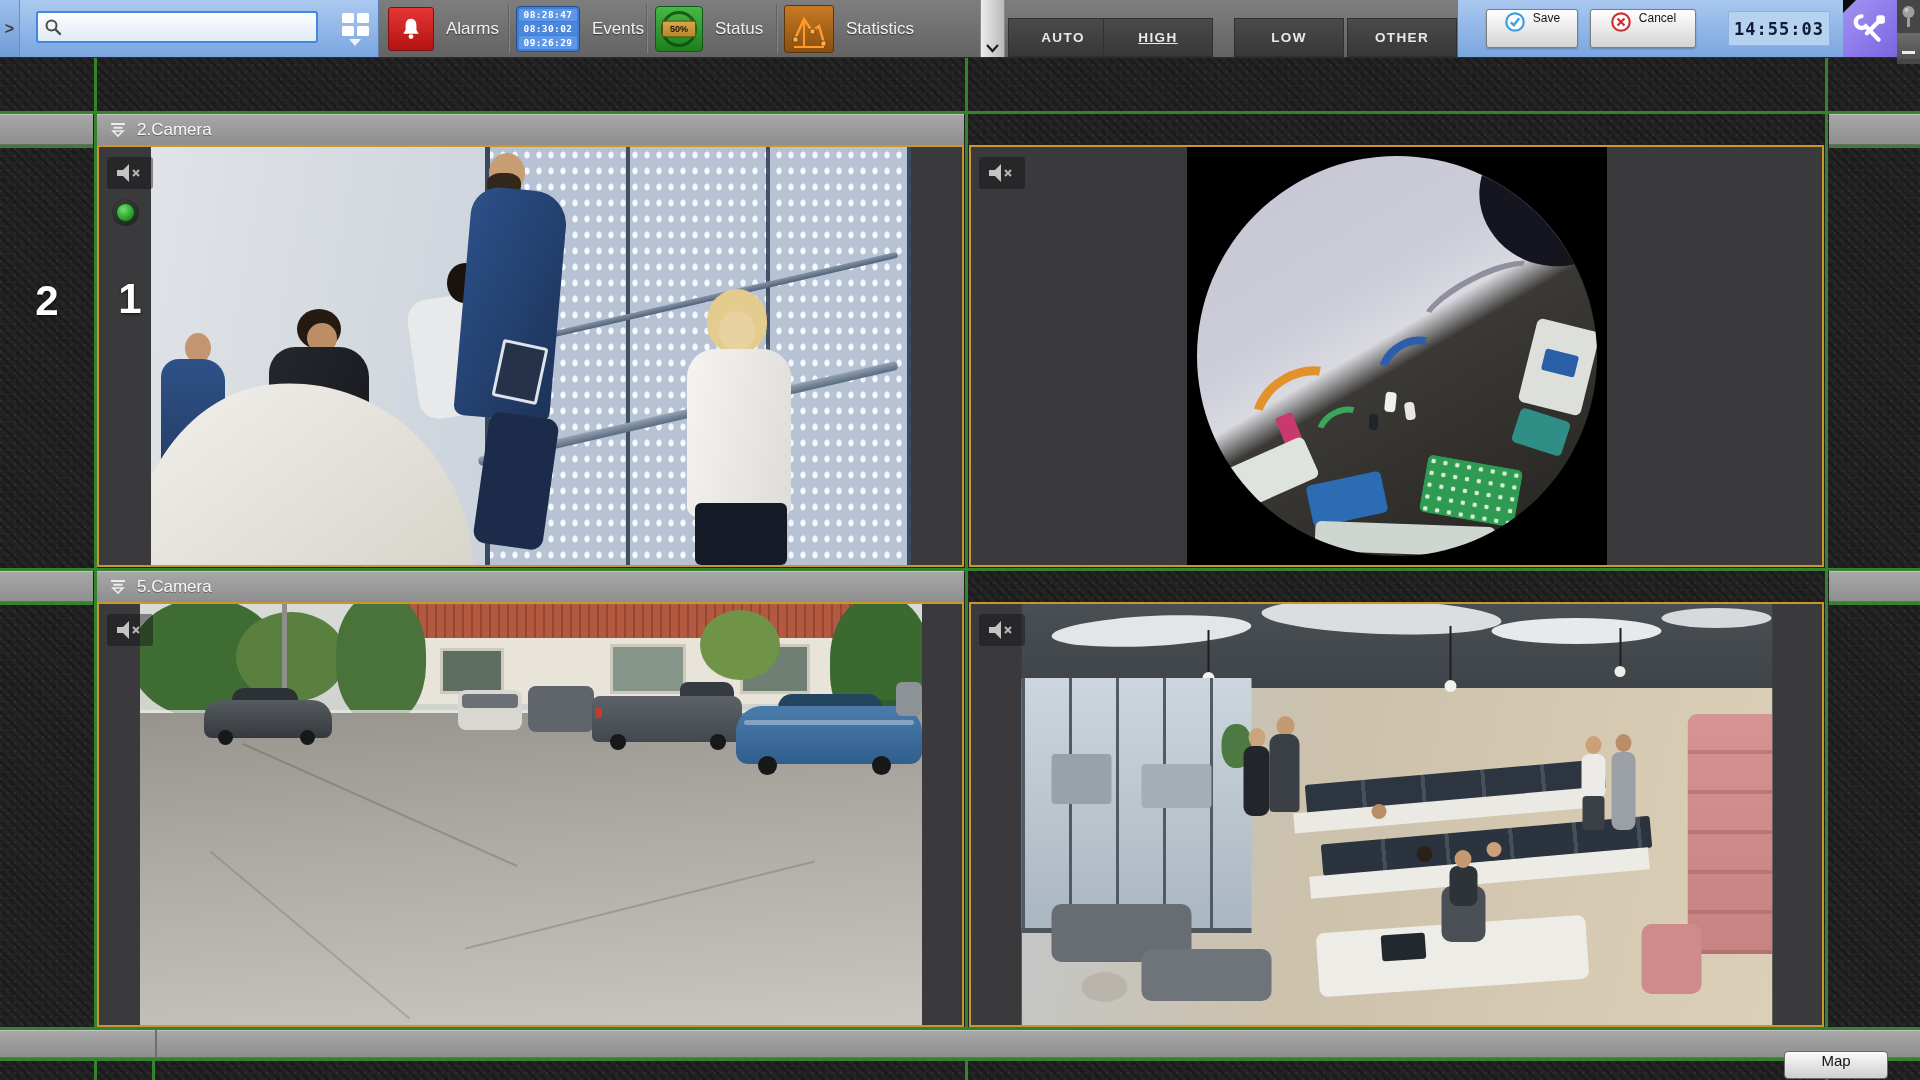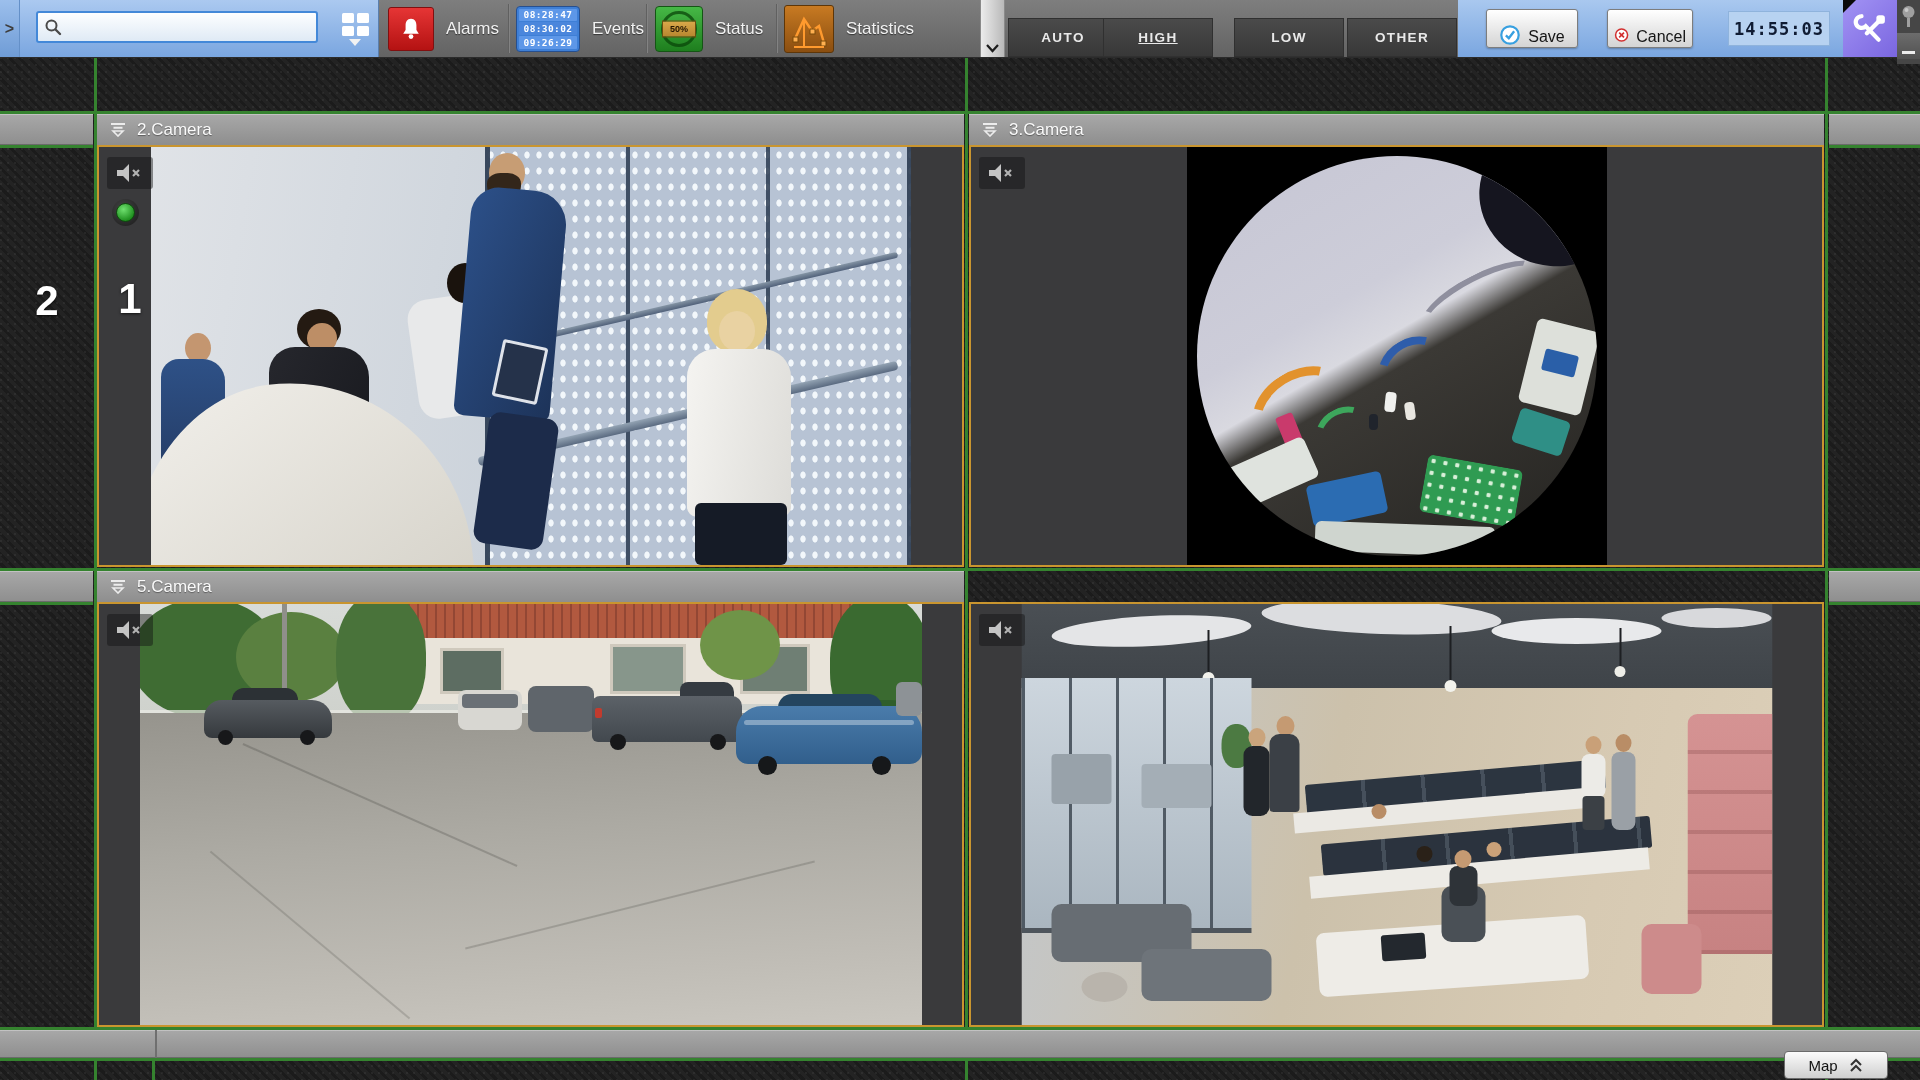--- a/index.html
+++ b/index.html
@@ -51,22 +51,22 @@
   .tb-scroll{position:absolute;left:980px;top:0;width:23px;height:57px;cursor:pointer;
              background:linear-gradient(90deg,#ececec,#b9b9b9);border-left:1px solid #8a8a8a;border-right:1px solid #8a8a8a;}
   .tb-scroll svg{position:absolute;left:2px;bottom:2px;}
   .tab{position:absolute;top:18px;width:110px;height:39px;border:1px solid #303030;box-sizing:border-box;
        background:linear-gradient(#4a4a4a,#383838);color:#e9e9e9;font-size:13.5px;font-weight:bold;
        letter-spacing:1.4px;display:flex;align-items:center;justify-content:center;cursor:pointer;
        font-family:"Liberation Sans",sans-serif;}
   .tb-right{position:absolute;left:1458px;top:0;width:385px;height:57px;
             background:linear-gradient(#a9c8ef,#7aa6e0);}
   .pbtn{position:absolute;top:9px;height:39px;border:1px solid #7d7d7d;border-radius:3px;cursor:pointer;
-        background:linear-gradient(#ffffff,#d4d4d4);display:flex;align-items:flex-end;justify-content:center;
-        gap:7px;font-size:16px;color:#151515;font-family:"Liberation Sans",sans-serif;box-shadow:0 1px 2px rgba(0,0,0,.25);}
+        background:linear-gradient(#ffffff,#d4d4d4);display:flex;align-items:flex-start;justify-content:center;
+        gap:7px;font-size:12px;color:#151515;font-family:"Liberation Sans",sans-serif;box-shadow:0 1px 2px rgba(0,0,0,.25);}
   .clock{position:absolute;left:270px;top:11px;width:102px;height:35px;box-sizing:border-box;
          background:#b7d2f1;border:1px solid #8fb3dc;display:flex;align-items:center;justify-content:center;
          font-family:"DejaVu Sans Mono",monospace;font-size:17px;font-weight:bold;color:#101c33;letter-spacing:1px;}
   .tools{position:absolute;left:1843px;top:0;width:54px;height:57px;cursor:pointer;
          background:linear-gradient(135deg,#a293f4,#7a66e0);display:flex;align-items:center;justify-content:center;}
   .tools .notch{position:absolute;left:0;top:0;width:0;height:0;
                 border-top:13px solid #0a0a0a;border-right:13px solid transparent;}
   .dock{position:absolute;left:1897px;top:0;width:23px;height:64px;background:#464646;z-index:10;}
   .dock-sub{position:absolute;left:0;top:33px;width:23px;height:26px;background:linear-gradient(#6c6c6c,#515151);cursor:pointer;}
   .dock-dash{position:absolute;left:5px;top:18px;width:13px;height:3px;background:#ececec;}
@@ -93,21 +93,21 @@
        background:radial-gradient(circle at 40% 35%, rgba(70,70,70,.65), rgba(15,15,15,.72));
        display:flex;align-items:center;justify-content:center;}
   .rec i{width:17px;height:17px;border-radius:50%;border:1px solid #0d4d0d;
          background:radial-gradient(circle at 38% 32%, #6fe06f, #1c8c1c 75%);}
   .bignum{position:absolute;font-size:42px;font-weight:bold;color:#fff;z-index:6;
           text-shadow:0 1px 3px rgba(0,0,0,.7);text-align:center;}
   .bottomdiv{position:absolute;left:155px;top:0;width:2px;height:28px;background:#6f6f6f;}
   .mapbtn{position:absolute;left:1784px;top:994px;width:104px;height:28px;z-index:7;cursor:pointer;
           background:linear-gradient(#fbfbfb,#cfcfcf);border:1px solid #6a6a6a;border-radius:4px;
           box-sizing:border-box;display:flex;align-items:center;justify-content:center;gap:10px;
-          font-size:15px;color:#111;font-family:"Liberation Sans",sans-serif;}
+          font-size:15px;color:#111;font-family:"Liberation Sans",sans-serif;flex-direction:column;}
 </style>
 </head>
 <body>
 
 <div class="screen">
 
   <div class="toolbar">
     <div class="tb-left">
       <button class="collapse">&gt;</button>
       <div class="searchbox">
@@ -184,21 +184,21 @@
     <button class="tab" style="left:1347px;">OTHER</button>
 
     <div class="tb-right">
       <button class="pbtn" style="left:28px;width:92px;">
         <svg width="22" height="22" viewBox="0 0 24 24">
           <circle cx="12" cy="12" r="9.5" fill="#fff" stroke="#38a0e0" stroke-width="2.4"></circle>
           <polyline points="7.5,12.5 10.7,15.5 16.5,8" fill="none" stroke="#38a0e0" stroke-width="2.6"></polyline>
         </svg>
         <span>Save</span>
       </button>
-      <button class="pbtn" style="left:132px;width:86px;margin-left:17px;">
+      <button class="pbtn" style="left:132px;width:106px;">
         <svg width="22" height="22" viewBox="0 0 24 24">
           <circle cx="12" cy="12" r="9.5" fill="#fff" stroke="#d23030" stroke-width="2.4"></circle>
           <line x1="8.2" y1="8.2" x2="15.8" y2="15.8" stroke="#d23030" stroke-width="2.6"></line>
           <line x1="15.8" y1="8.2" x2="8.2" y2="15.8" stroke="#d23030" stroke-width="2.6"></line>
         </svg>
         <span>Cancel</span>
       </button>
       <div class="clock">14:55:03</div>
     </div>
 
@@ -288,27 +288,20 @@
           </svg>
         </div>
         <div class="rec">
             <i></i>
           </div>
         <div class="bignum" style="left:8px;top:128px;width:46px;">1</div>
       </div>
     </section>
 
     <section class="tile" style="left:969px;top:57px;width:855px;height:453px;">
-      <div class="th">
-        <svg width="18" height="15" viewBox="0 0 18 15">
-          <path d="M2 2 H16 M4.5 5.8 H13.5" stroke="#ececec" stroke-width="2" fill="none"></path>
-          <path d="M4 9 H14 L9 14 Z" fill="none" stroke="#ececec" stroke-width="1.6"></path>
-        </svg>
-        <span>3.Camera</span>
-      </div>
       <div class="tv">
         <div class="vid" style="width:420px;background:#000;">
           <div class="s" style="left:10px;top:9px;width:400px;height:400px;border-radius:50%;overflow:hidden;background:linear-gradient(150deg,#c6c6d4 0%,#cdcdd9 36%,#d9d9e0 46%,#3b3935 52%,#242320 100%);">
             <div class="s" style="left:282px;top:-30px;width:150px;height:140px;border-radius:50%;background:#15151f;transform:rotate(15deg);"></div>
             <div class="s" style="left:218px;top:118px;width:120px;height:34px;border-radius:50%;border:6px solid transparent;border-top:6px solid #8f8f9e;transform:rotate(-27deg);"></div>
             <div class="s" style="left:180px;top:182px;width:58px;height:46px;border-radius:50%;border:8px solid transparent;border-top:8px solid #2e5dab;transform:rotate(-30deg);"></div>
             <div class="s" style="left:52px;top:214px;width:88px;height:64px;border-radius:50%;border:9px solid transparent;border-top:9px solid #e2922d;transform:rotate(-32deg);"></div>
             <div class="s" style="left:118px;top:252px;width:44px;height:32px;border-radius:50%;border:6px solid transparent;border-top:6px solid #3da65c;transform:rotate(-28deg);"></div>
             <div class="s" style="left:84px;top:258px;width:18px;height:36px;background:#c93a6c;transform:rotate(-22deg);border-radius:3px;"></div>
             <div class="s" style="left:28px;top:296px;width:90px;height:44px;background:#dfe3de;transform:rotate(-24deg);border-radius:6px;"></div>

